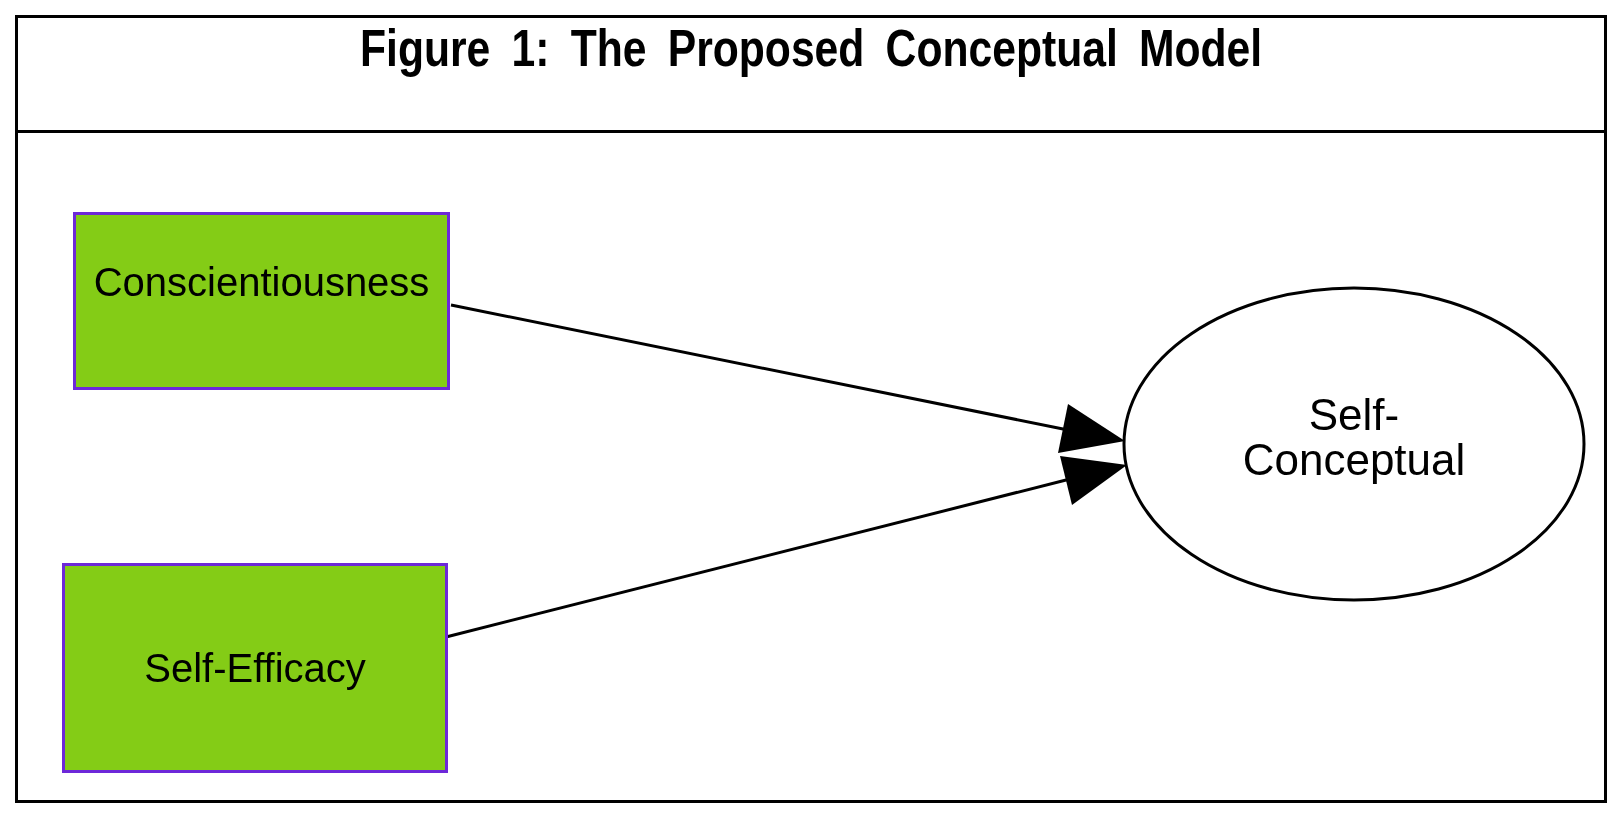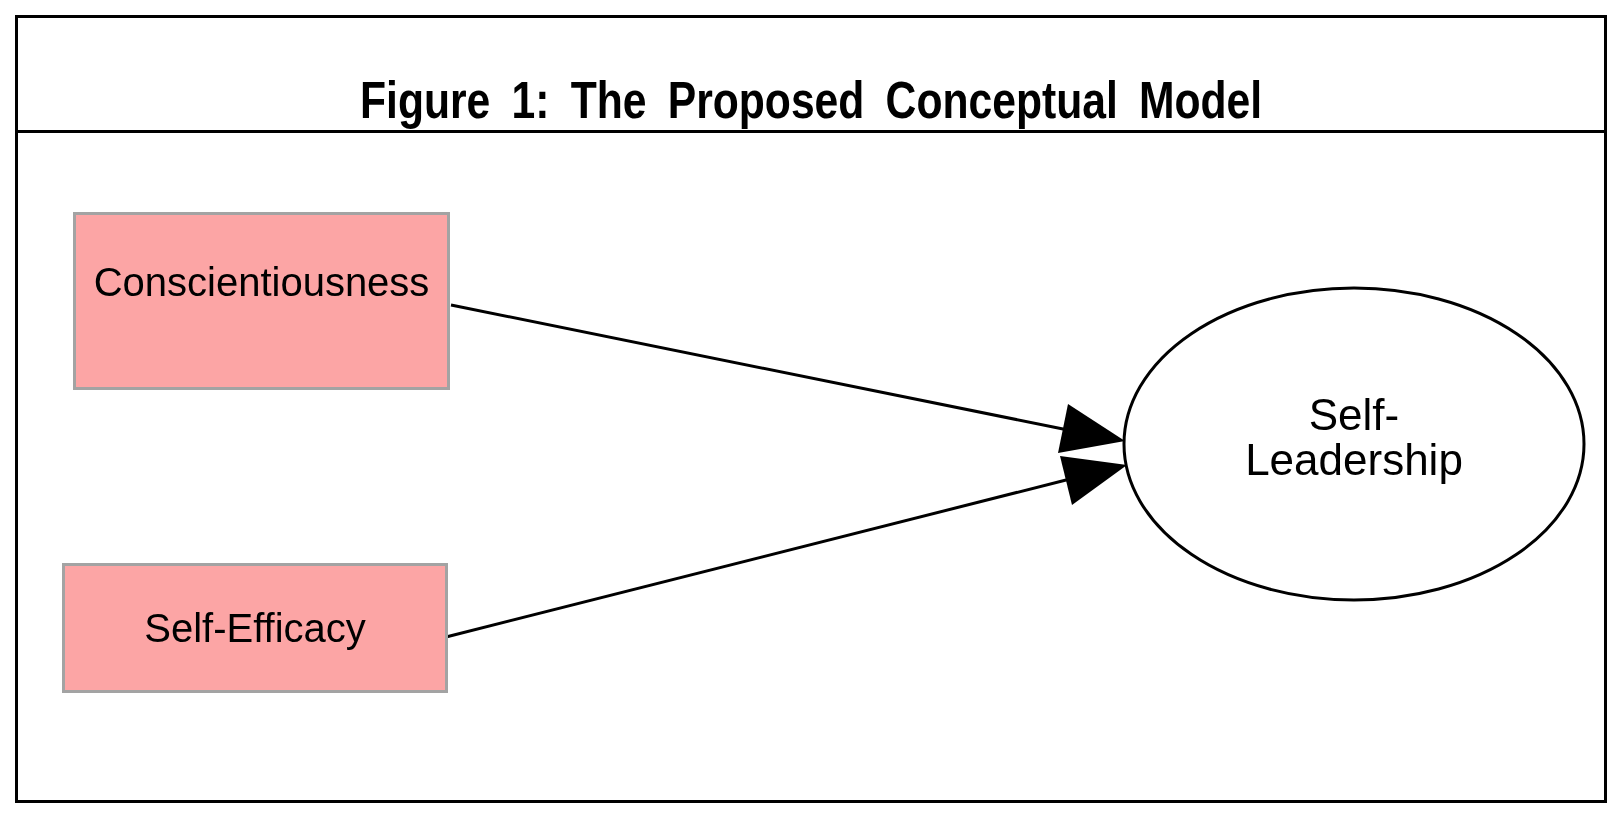--- a/index.html
+++ b/index.html
@@ -29,21 +29,21 @@
   }
   .title-band {
     position: absolute;
     left: 0;
     top: 0;
     width: 100%;
     height: 115px;
     border-bottom: 3px solid #000000;
     box-sizing: border-box;
     display: flex;
-    align-items: flex-end;
+    align-items: flex-start;
     justify-content: center;
   }
   .title-text {
     font-size: 52px;
     font-weight: bold;
     color: #000000;
     white-space: nowrap;
     letter-spacing: 0px;
     word-spacing: 0.22em;
     transform: scaleX(0.82);
@@ -51,40 +51,40 @@
   }
   svg.diagram-canvas {
     position: absolute;
     left: 0;
     top: 0;
     width: 1620px;
     height: 820px;
   }
   .node-rect {
     position: absolute;
-    border: 3px solid #a3a3a3;
+    border: 3px solid #6d28d9;
     box-sizing: border-box;
-    background: #fca5a5;
+    background: #84cc16;
     display: flex;
     align-items: center;
     justify-content: center;
     text-align: center;
   }
   .node-rect-1 {
     left: 73px;
     top: 212px;
     width: 377px;
     height: 178px;
     padding-bottom: 38px;
   }
   .node-rect-2 {
     left: 62px;
     top: 563px;
     width: 386px;
-    height: 130px;
+    height: 210px;
   }
   .node-label {
     font-size: 40px;
     color: #000000;
     white-space: nowrap;
   }
   .ellipse-label {
     position: absolute;
     left: 1154px;
     top: 392px;
@@ -124,16 +124,16 @@
   <div class="node-rect node-rect-1">
     <span class="node-label">Conscientiousness</span>
   </div>
 
   <div class="node-rect node-rect-2">
     <span class="node-label">Self-Efficacy</span>
   </div>
 
   <div class="ellipse-label">
     <div>Self-</div>
-    <div>Leadership</div>
+    <div>Conceptual</div>
   </div>
 
 </div>
 
 </body></html>

